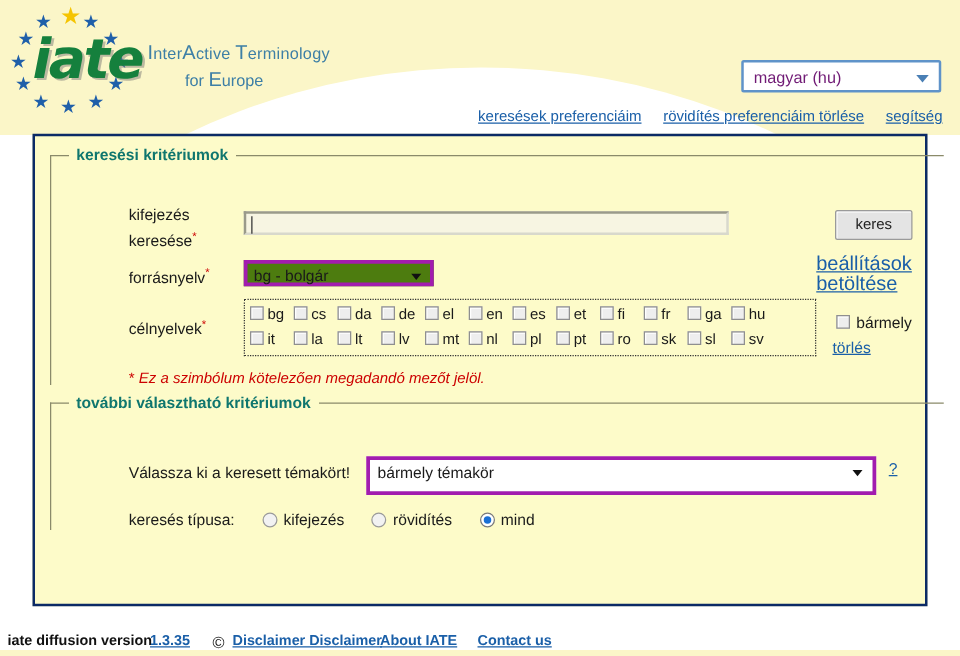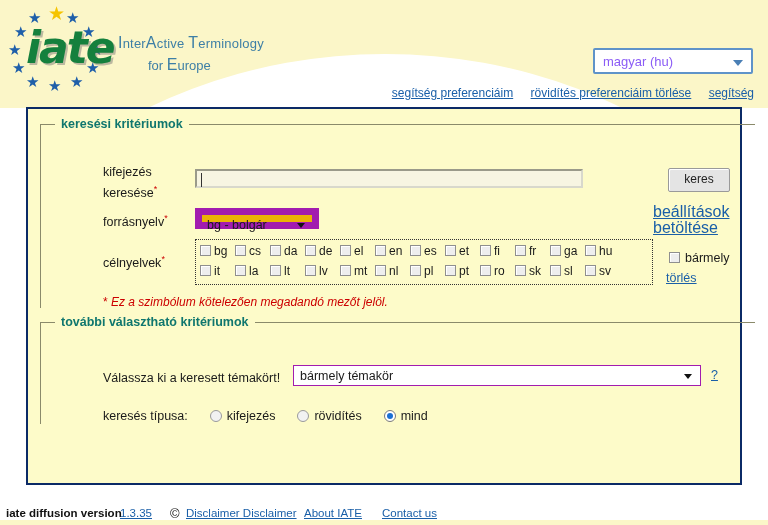--- a/index.html
+++ b/index.html
@@ -34,21 +34,21 @@
   #tagline{position:absolute;left:118px;top:34px;color:#3d7fa6;}
   #tagline .l1{font-size:13px;letter-spacing:.2px;}
   #tagline .l2{font-size:13px;margin-top:4px;margin-left:30px;}
   #tagline .cap{font-size:16px;}
 
   #lang-select{
     position:absolute;left:593px;top:48px;width:160px;height:26px;
     border:2px solid #5f93c9;background:#ffffff;border-radius:2px;
     box-sizing:border-box;
   }
-  #lang-select .lbl{position:absolute;left:8px;top:4px;font-size:13px;color:#8b5cf6;}
+  #lang-select .lbl{position:absolute;left:8px;top:4px;font-size:13px;color:#701a75;}
   #lang-select .arrow{
     position:absolute;right:8px;top:10px;width:0;height:0;
     border-left:5px solid transparent;border-right:5px solid transparent;
     border-top:6px solid #4a7fb5;
   }
 
   #toplinks{position:absolute;right:14px;top:86px;font-size:12px;white-space:nowrap;}
   #toplinks a{color:#1a5fa8;text-decoration:underline;margin-left:14px;}
 
   
@@ -81,22 +81,22 @@
 
   #keres-btn{
     position:absolute;left:627px;top:37px;width:60px;height:22px;
     background:#e4e4e4;border:1px solid #9a9a9a;border-radius:2px;
     box-shadow:inset 1px 1px 0 #ffffff;
     font-size:12px;color:#222;text-align:center;line-height:21px;cursor:pointer;
   }
 
   #l-forras{position:absolute;left:62px;top:82px;}
   #src-select{
-    position:absolute;left:154px;top:77px;width:124px;height:21px;
-    background:#eab308;border:7px solid #a21caf;box-sizing:border-box;
+    position:absolute;left:154px;top:77px;width:152px;height:21px;
+    background:#4d7c0f;border:3px solid #a21caf;box-sizing:border-box;
   }
   #src-select .v{position:absolute;left:5px;top:3px;font-size:12.5px;}
   #src-select .arrow{position:absolute;right:7px;top:8px;width:0;height:0;
     border-left:4px solid transparent;border-right:4px solid transparent;border-top:5px solid #111;}
 
   #load-links{position:absolute;left:612px;top:73px;font-size:16px;line-height:16px;}
   #load-links a{color:#1a5fa8;text-decoration:underline;display:block;}
 
   #l-cel{position:absolute;left:62px;top:123px;}
   #langgrid{
@@ -117,22 +117,22 @@
   #torles{position:absolute;left:625px;top:140px;font-size:12.5px;text-align:center;}
   #torles a{color:#1a5fa8;text-decoration:underline;}
 
   #note{
     position:absolute;left:62px;top:164px;font-size:12px;color:#cc0000;font-style:italic;
   }
   #note .ast{font-style:normal;}
 
   #l-tema{position:absolute;left:62px;top:42px;}
   #tema-select{
-    position:absolute;left:252px;top:36px;width:408px;height:21px;
-    background:#ffffff;border:1px solid #a21caf;box-sizing:border-box;
+    position:absolute;left:252px;top:36px;width:408px;height:31px;
+    background:#ffffff;border:3px solid #a21caf;box-sizing:border-box;
   }
   #tema-select .v{position:absolute;left:6px;top:3px;font-size:12.5px;}
   #tema-select .arrow{position:absolute;right:8px;top:8px;width:0;height:0;
     border-left:4px solid transparent;border-right:4px solid transparent;border-top:5px solid #111;}
   #tema-help{position:absolute;left:670px;top:39px;font-size:12.5px;}
   #tema-help a{color:#1a5fa8;text-decoration:underline;}
 
   #radiorow{position:absolute;left:62px;top:80px;font-size:12.5px;white-space:nowrap;}
   .rb{
     display:inline-block;width:12px;height:12px;border-radius:50%;
@@ -150,21 +150,21 @@
     position:absolute;left:168px;top:11px;width:296px;height:21px;
     background:#ffffff;border:1px solid #3a3a3a;box-sizing:border-box;
   }
   #saved-select .v{position:absolute;left:6px;top:3px;font-size:12.5px;}
   #saved-select .arrow{position:absolute;right:8px;top:8px;width:0;height:0;
     border-left:4px solid transparent;border-right:4px solid transparent;border-top:5px solid #111;}
 
   
   #footer{position:absolute;left:0;top:503px;width:768px;height:22px;background:#ffffff;white-space:nowrap;}
   #footer .txt{position:absolute;left:6px;top:4px;font-size:11.5px;font-weight:bold;color:#111;}
-  #footer a{color:#1a5fa8;text-decoration:underline;font-weight:normal;}
+  #footer a{color:#1a5fa8;text-decoration:underline;font-weight:bold;}
   #footer .ver{position:absolute;left:120px;top:4px;font-size:11.5px;}
   #footer .copy{position:absolute;left:170px;top:3px;font-size:13px;color:#111;}
   #footer .f2{position:absolute;left:186px;top:4px;font-size:11.5px;}
   #footer .f3{position:absolute;left:304px;top:4px;font-size:11.5px;}
   #footer .f4{position:absolute;left:382px;top:4px;font-size:11.5px;}
   #bottomstrip{position:absolute;left:0;top:520px;width:768px;height:5px;background:#fbf6c8;}
 </style>
 </head>
 <body>
 
@@ -199,21 +199,21 @@
         <span>for </span><span class="cap">E</span><span>urope</span>
       </div>
     </div>
 
     <div id="lang-select">
       <span class="lbl">magyar (hu)</span>
       <span class="arrow"></span>
     </div>
 
     <div id="toplinks">
-      <a href="#">segítség preferenciáim</a>
+      <a href="#">keresések preferenciáim</a>
       <a href="#">rövidítés preferenciáim törlése</a>
       <a href="#">segítség</a>
     </div>
   </div>
 
   <div id="main">
 
     <fieldset class="fs" id="fs1">
       <legend>keresési kritériumok</legend>
 

